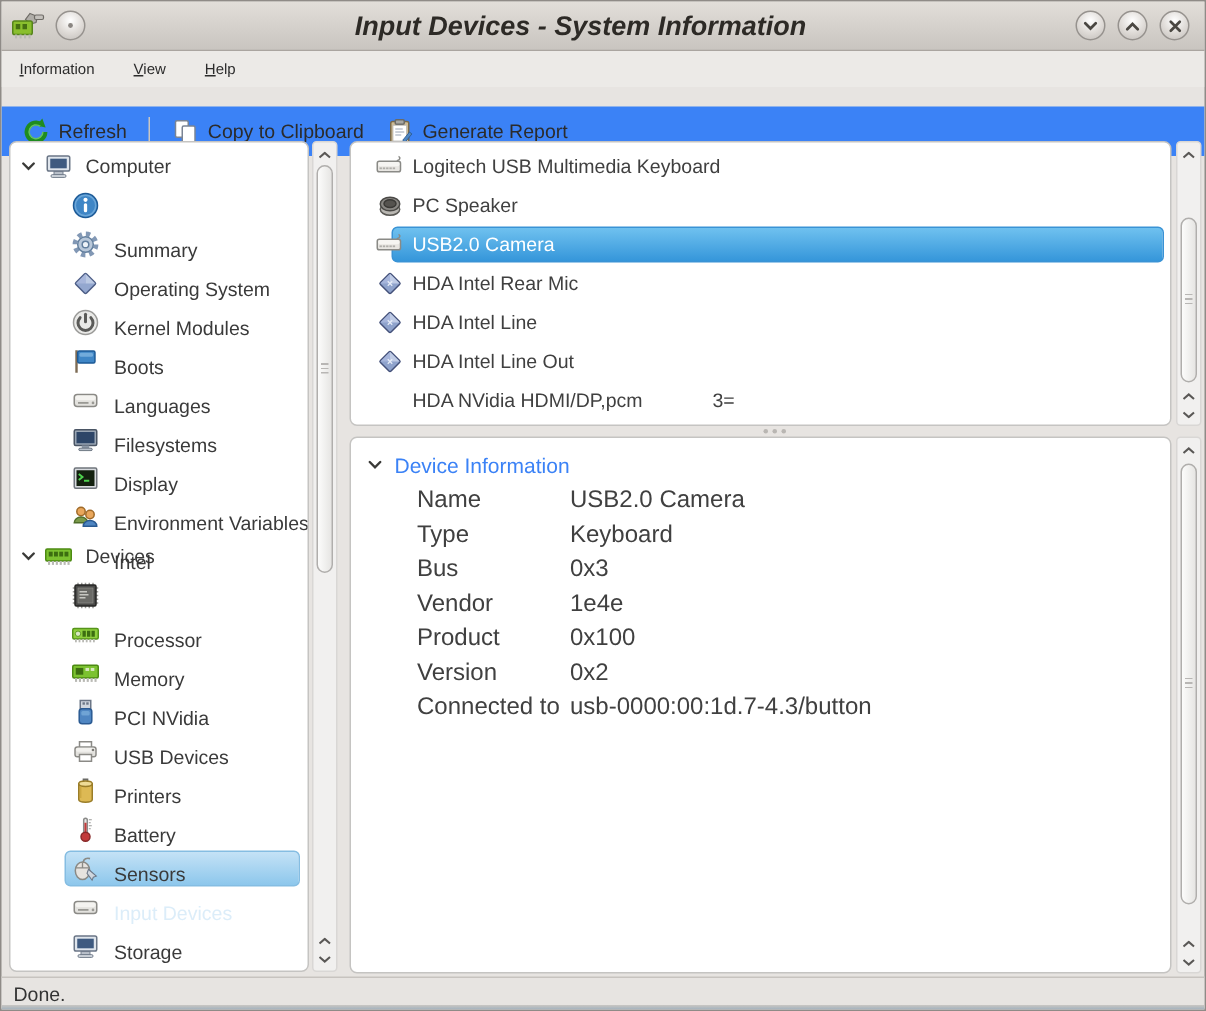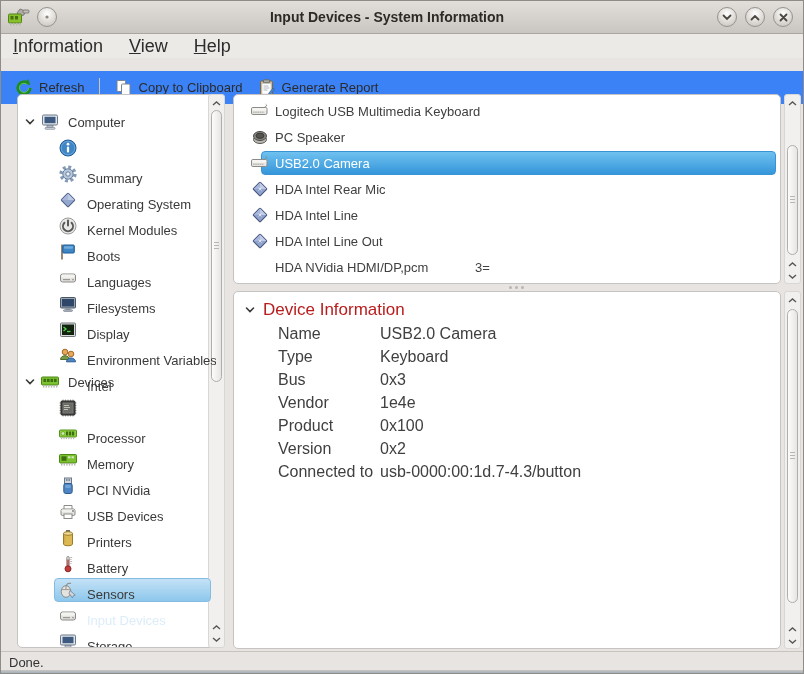--- a/index.html
+++ b/index.html
@@ -3,46 +3,46 @@
 <meta charset="utf-8">
 <style>
   html,body{margin:0;padding:0;background:#888;}
   .window{position:relative;width:804px;height:674px;background:#e7e4e1;
     font-family:"Liberation Sans","DejaVu Sans",sans-serif;overflow:hidden;
     border:1px solid #8f8b87;box-sizing:border-box;}
   
   .titlebar{position:absolute;left:0;top:0;right:0;height:32px;
     background:linear-gradient(#e2ded9,#c9c5c0);border-bottom:1px solid #aaa5a0;}
   .titlebar .title{position:absolute;left:60px;right:90px;top:0;height:32px;line-height:32px;
-    text-align:center;font-weight:bold;font-size:14px;color:#2d2a26;
-    white-space:nowrap;overflow:hidden;}
+    text-align:center;font-weight:bold;font-size:18px;color:#2d2a26;
+    white-space:nowrap;overflow:hidden;font-style:italic;}
   .app-icon{position:absolute;left:6px;top:5px;width:24px;height:22px;}
   .round-btn{position:absolute;top:6px;width:20px;height:20px;border-radius:50%;
     background:radial-gradient(circle at 50% 32%,#ffffff,#dedad6 55%,#c2beba);
     border:1px solid #96928e;box-sizing:border-box;
     display:flex;align-items:center;justify-content:center;}
   .btn-menu{left:36px;}
   .btn-min{left:716px;}
   .btn-max{left:744px;}
   .btn-close{left:772px;}
   
   .menubar{position:absolute;left:0;top:33px;right:0;height:24px;background:#eceae7;
-    display:flex;align-items:center;padding-left:12px;gap:26px;font-size:18px;color:#2c2c2c;}
+    display:flex;align-items:center;padding-left:12px;gap:26px;font-size:10px;color:#2c2c2c;}
   .menu-item{cursor:default;}
   .menu-item u{text-decoration:underline;}
   
   .toolbar{position:absolute;left:0;top:70px;right:0;height:33px;background:#3b82f6;
     display:flex;align-items:center;padding-left:6px;font-size:13px;color:#2b2b2b;}
   .tool-btn{display:flex;align-items:center;gap:5px;padding:3px 7px;border-radius:3px;}
   .tool-btn .ticon{width:20px;height:20px;display:inline-block;}
   .tb-sep{width:1px;height:20px;background:#c9c6c2;margin:0 7px;}
   
   .panel{position:absolute;background:#fff;border:1px solid #c5c4c2;border-radius:5px;
     box-sizing:border-box;overflow:hidden;}
-  #sidebar{left:16px;top:93px;width:200px;height:554px;padding-top:14px;}
+  #sidebar{left:5px;top:93px;width:200px;height:554px;padding-top:3px;}
   #devlist{left:232px;top:93px;width:548px;height:190px;padding-top:3px;padding-left:10px;}
   #devinfo{left:232px;top:290px;width:548px;height:358px;padding-top:6px;}
   
   .tree-row{position:relative;height:26px;font-size:13px;color:#3a3a3a;}
   .tree-arrow{position:absolute;left:6px;top:50%;transform:translateY(-50%);width:12px;
     display:flex;justify-content:center;}
   .tree-icon{position:absolute;top:3px;width:20px;height:20px;z-index:2;}
   .tree-label{position:absolute;top:50%;transform:translateY(-50%);white-space:nowrap;z-index:2;}
   .lv0 .tree-icon{left:22px;} .lv0 .tree-label{left:50px;}
   .lv1 .tree-icon{left:40px;} .lv1 .tree-label{left:69px;margin-top:30px;}
@@ -51,21 +51,21 @@
   .tree-row.selected .tree-label{color:#dcedf9;}
   
   .list-row{position:relative;height:26px;font-size:13px;color:#404040;}
   .list-icon{position:absolute;left:6px;top:3px;width:20px;height:20px;z-index:2;}
   .list-label{position:absolute;left:31px;top:50%;transform:translateY(-50%);white-space:nowrap;z-index:2;}
   .list-extra{position:absolute;left:231px;top:50%;transform:translateY(-50%);z-index:2;}
   .list-hl{position:absolute;left:17px;right:4px;top:1px;bottom:1px;border-radius:4px;
     background:linear-gradient(#6fc1ef,#3596da);border:1px solid #3a93d5;box-sizing:border-box;z-index:1;}
   .list-row.selected .list-label{color:#ffffff;}
   
-  .info-header{position:relative;height:24px;font-size:17px;color:#b91c1c;}
+  .info-header{position:relative;height:24px;font-size:14px;color:#3b82f6;}
   .info-header .tree-arrow{left:10px;}
   .info-header .hdr-label{position:absolute;left:29px;top:50%;transform:translateY(-50%);}
   .info-row{position:relative;height:23px;font-size:16px;color:#404040;}
   .info-label{position:absolute;left:44px;top:50%;transform:translateY(-50%);}
   .info-value{position:absolute;left:146px;top:50%;transform:translateY(-50%);white-space:nowrap;}
   
   .scrollbar{position:absolute;width:17px;background:#f1f0ef;border:1px solid #d9d7d5;
     border-radius:3px;box-sizing:border-box;}
   .sb-btn{position:absolute;left:1px;width:13px;height:12px;display:flex;align-items:center;justify-content:center;}
   .sb-thumb{position:absolute;left:2px;width:11px;background:linear-gradient(90deg,#fcfcfb,#e6e5e3);

